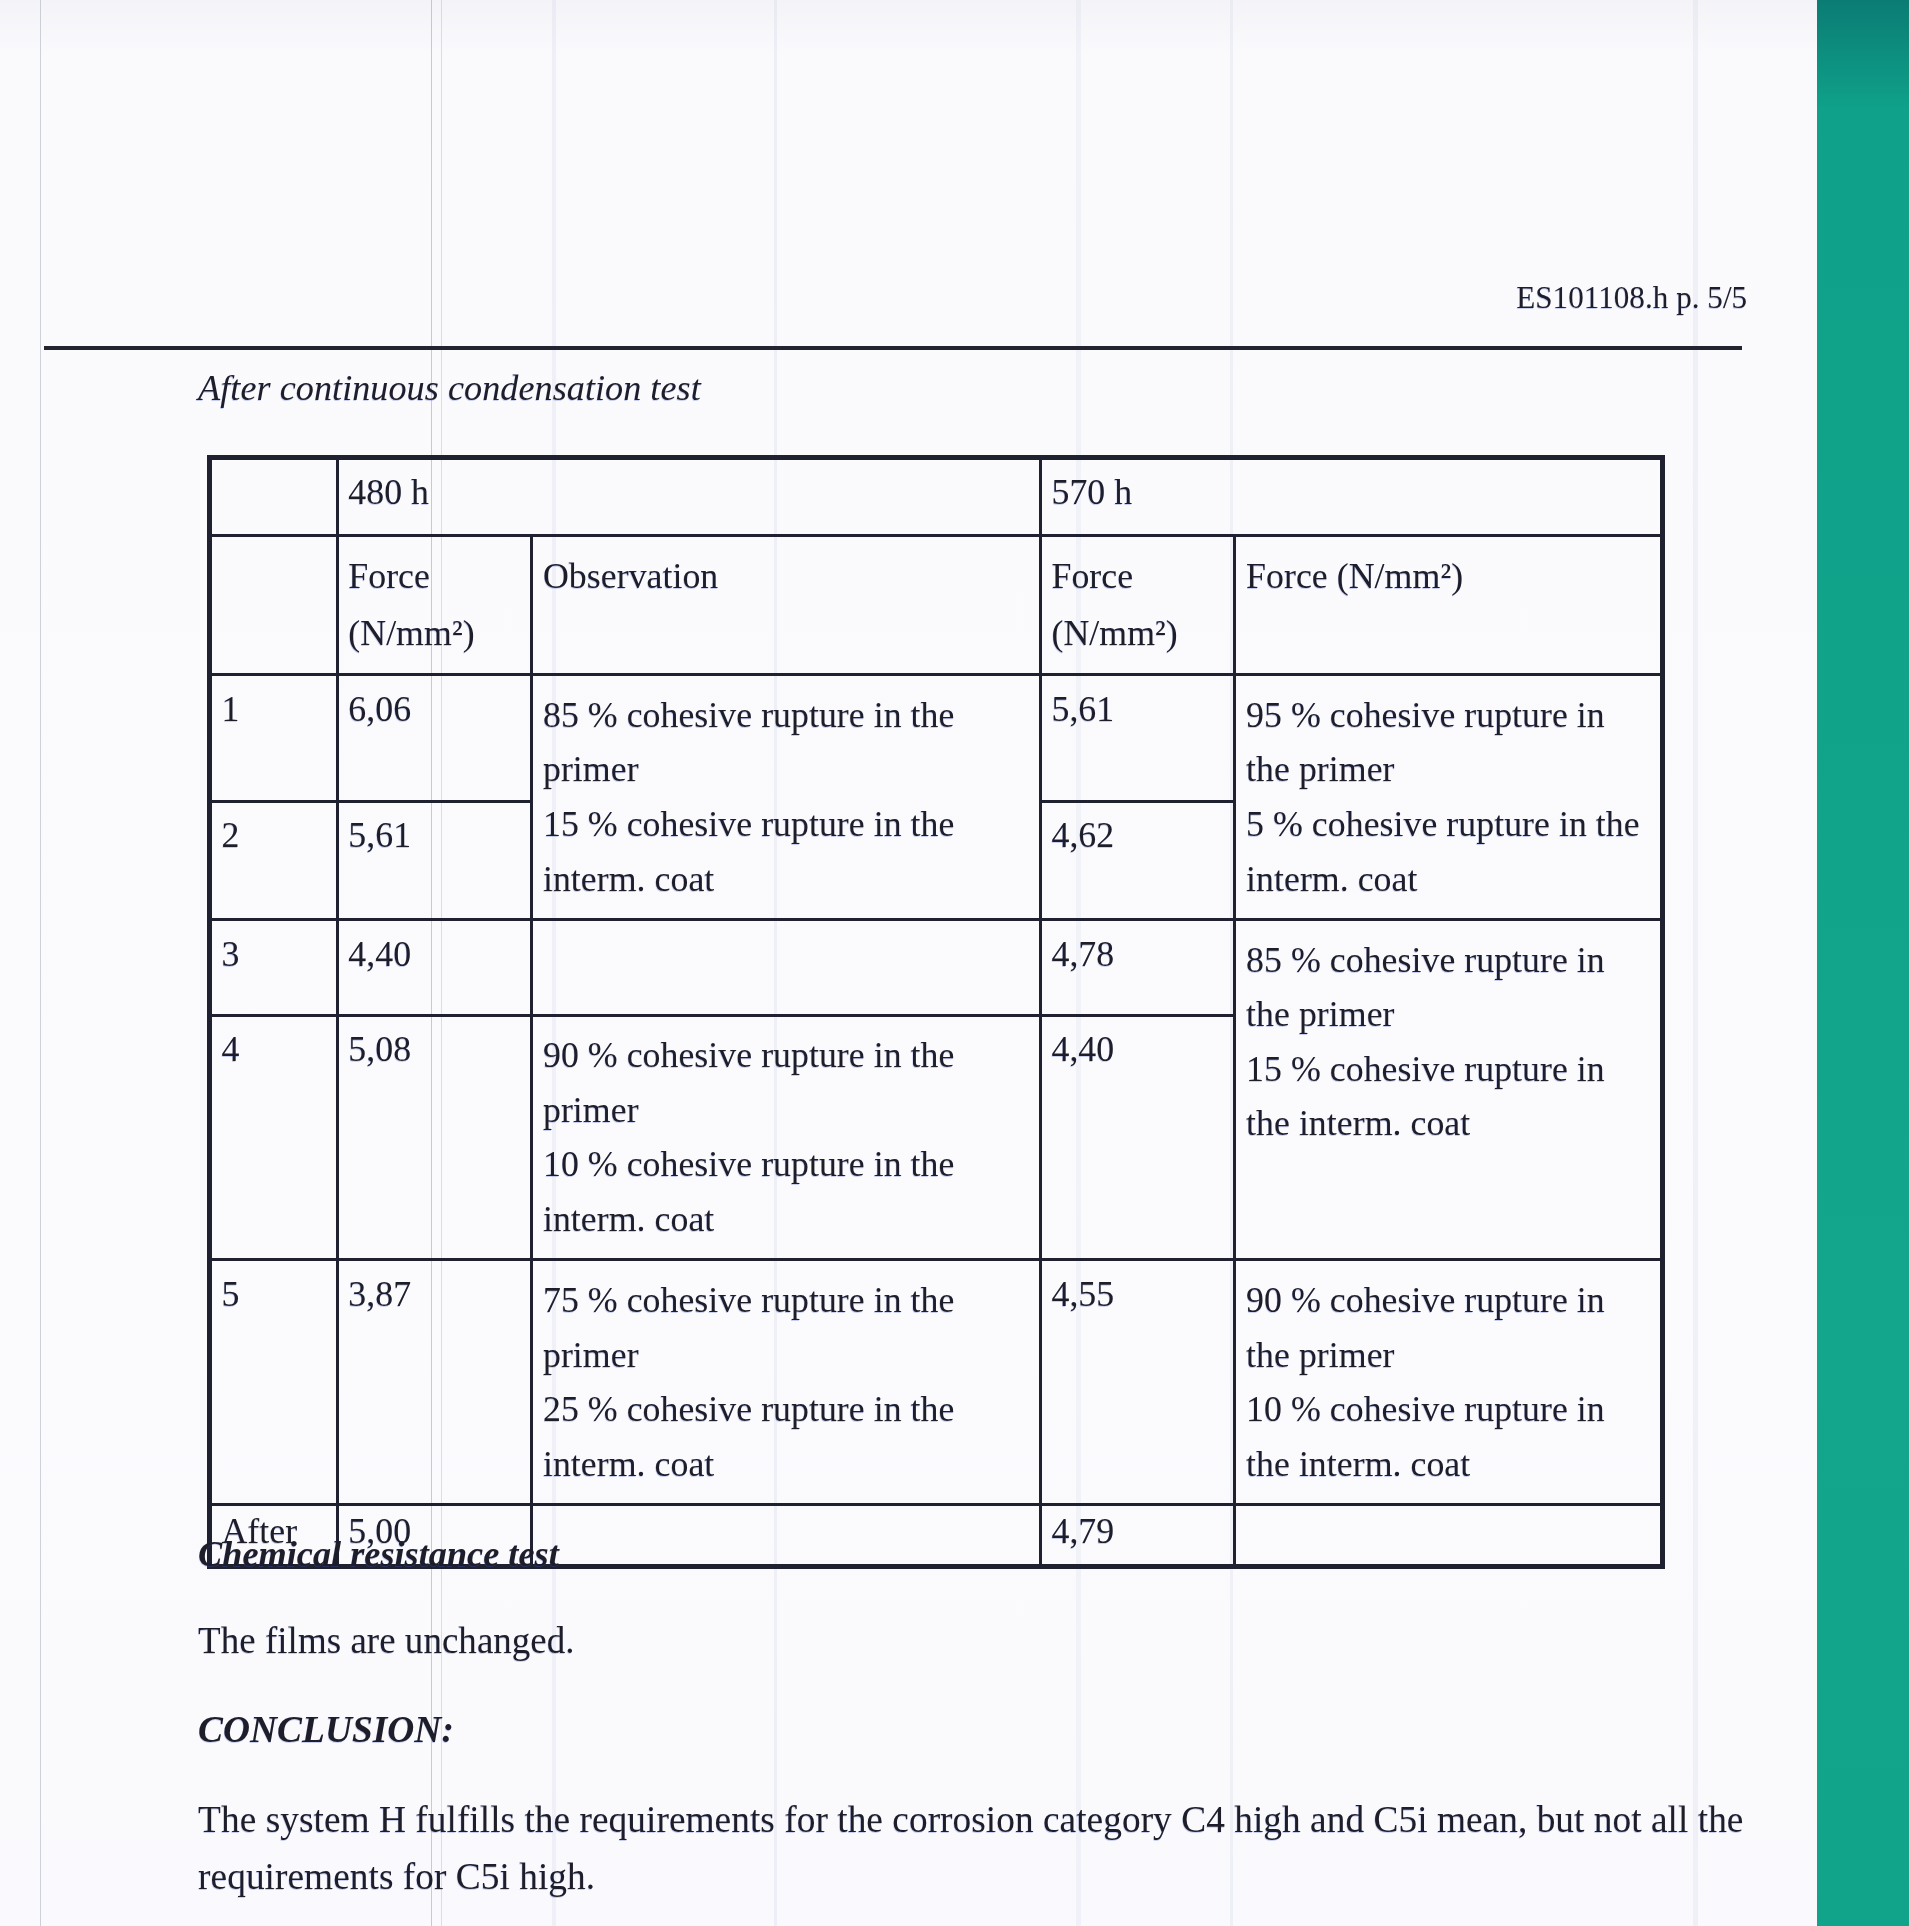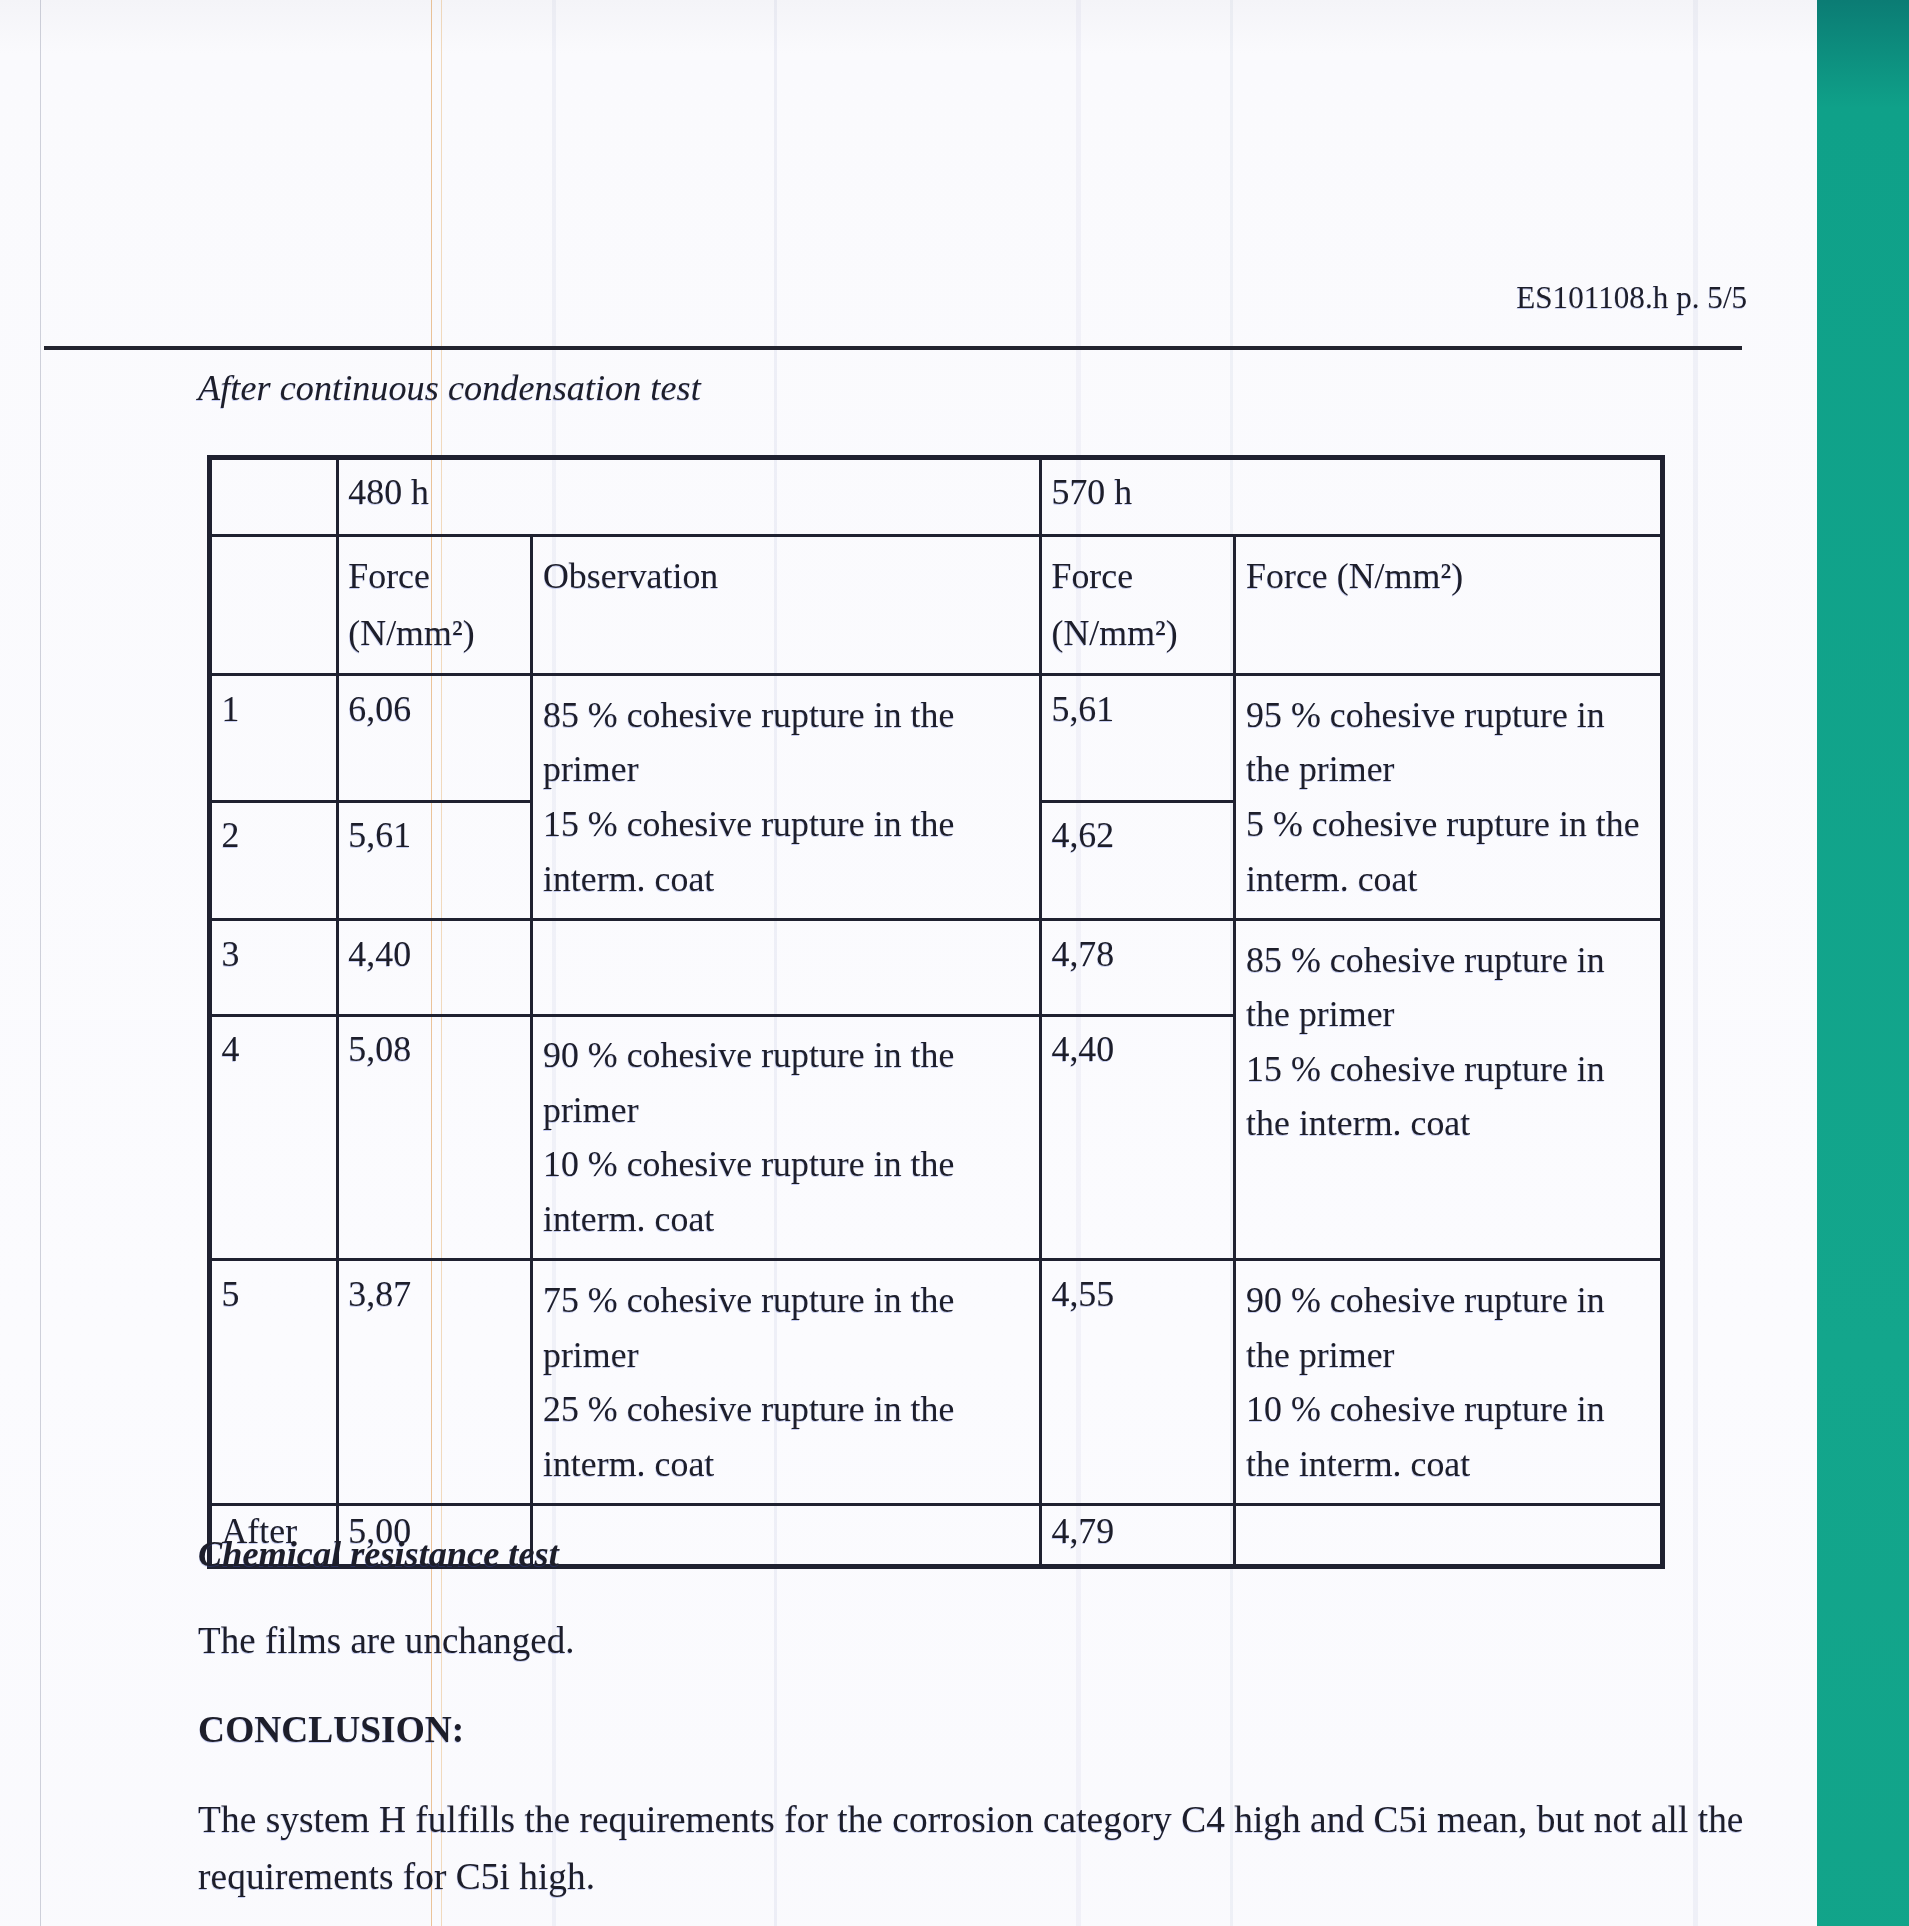--- a/index.html
+++ b/index.html
@@ -54,21 +54,21 @@
   .tr-r5 { height: 6.05rem; }
   .tr-mean { height: 1.55rem; }
   td.lbl { text-align: left; padding-left: 0.35rem; padding-top: 0.42rem; }
   td.val { padding-top: 0.42rem; }
   td.pad-big { padding-top: 0.85rem; }
   td.obs { line-height: 1.40rem; font-size: 0.93rem; padding-top: 0.30rem; }
   tr.tr-mean td { vertical-align: middle; padding-top: 0.1rem; }
 
   .chem-head { top: 39.30rem; left: 5.08rem; font-size: 0.93rem; font-weight: bold; font-style: italic; }
   .chem-body { top: 41.52rem; left: 5.08rem; font-size: 0.95rem; }
-  .concl-head { top: 43.80rem; left: 5.08rem; font-size: 0.96rem; font-weight: bold; }
+  .concl-head { top: 43.80rem; left: 5.08rem; font-size: 0.96rem; font-weight: bold; font-style: italic; }
   .concl-body { top: 45.95rem; left: 5.08rem; width: 40.3rem; font-size: 0.96rem; line-height: 1.45rem; }
 
   .sig-performed { top: 49.85rem; left: 4.30rem; width: 17.6rem; height: 7.2rem; }
   .sig-approved { top: 48.85rem; left: 27.95rem; width: 15.1rem; height: 8.1rem; }
 </style>
 </head>
 <body>
 
 <div class="page">
 

